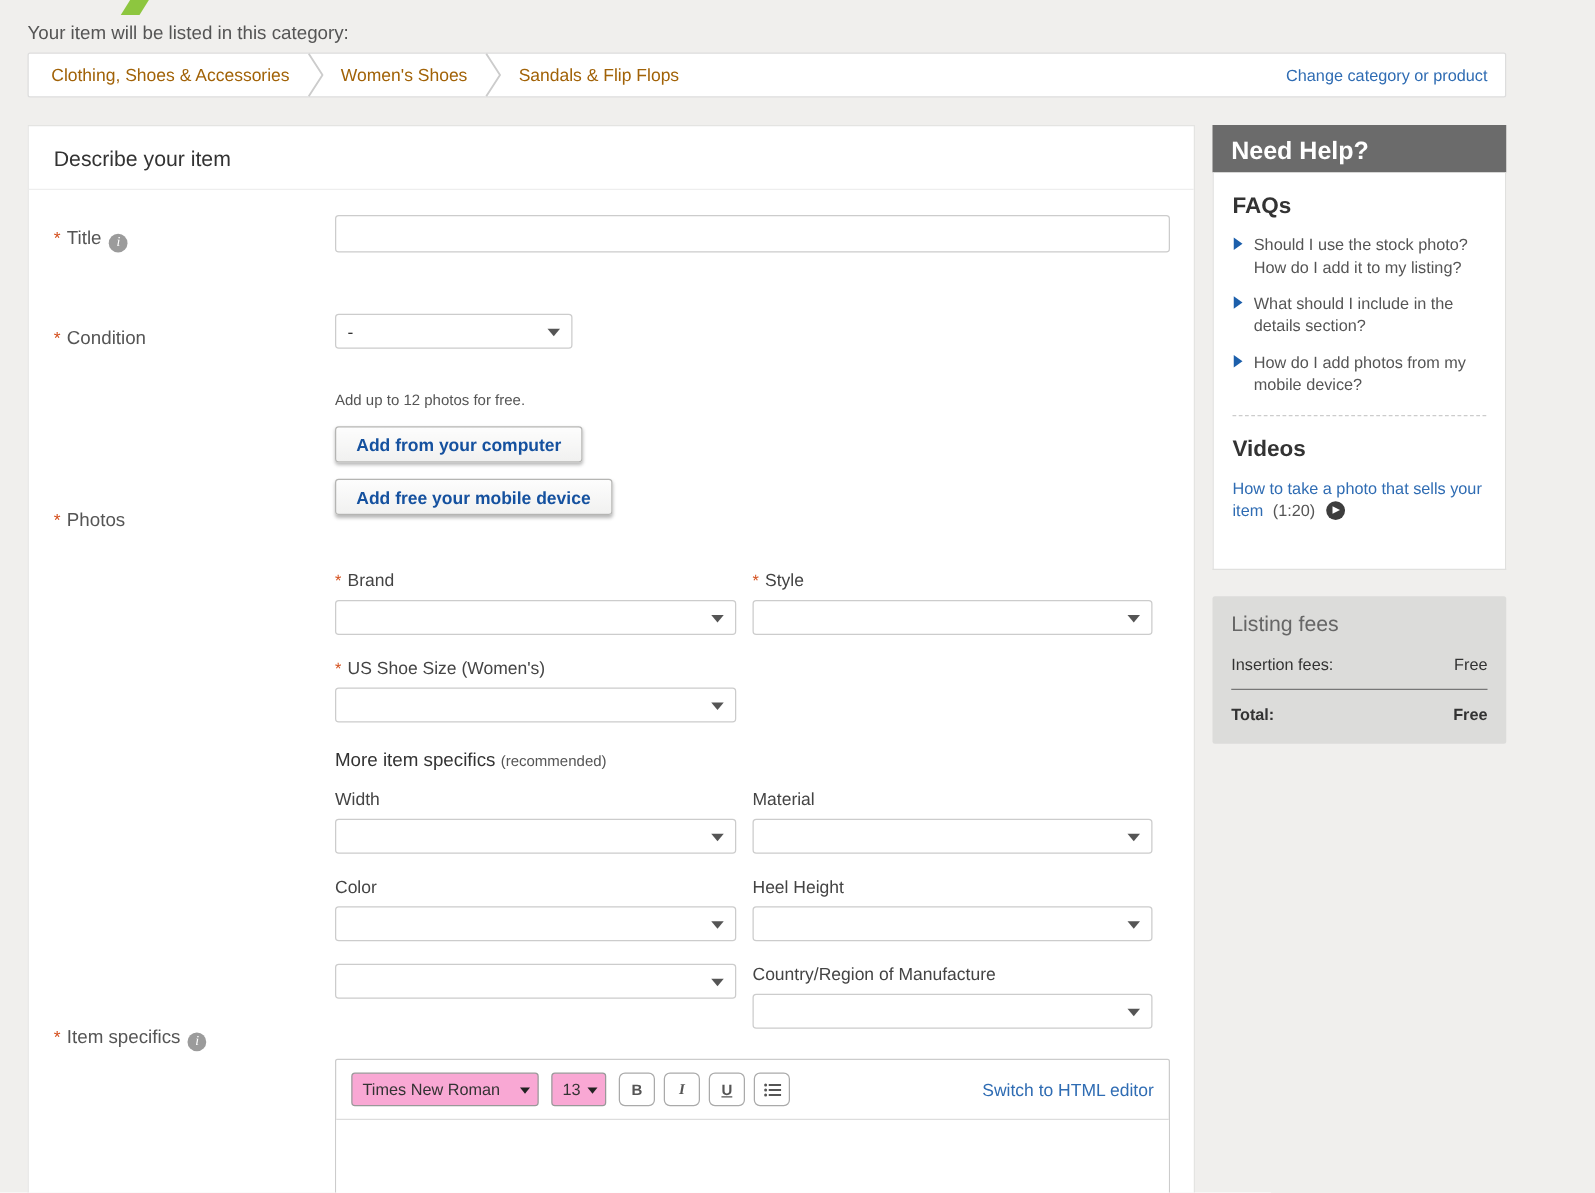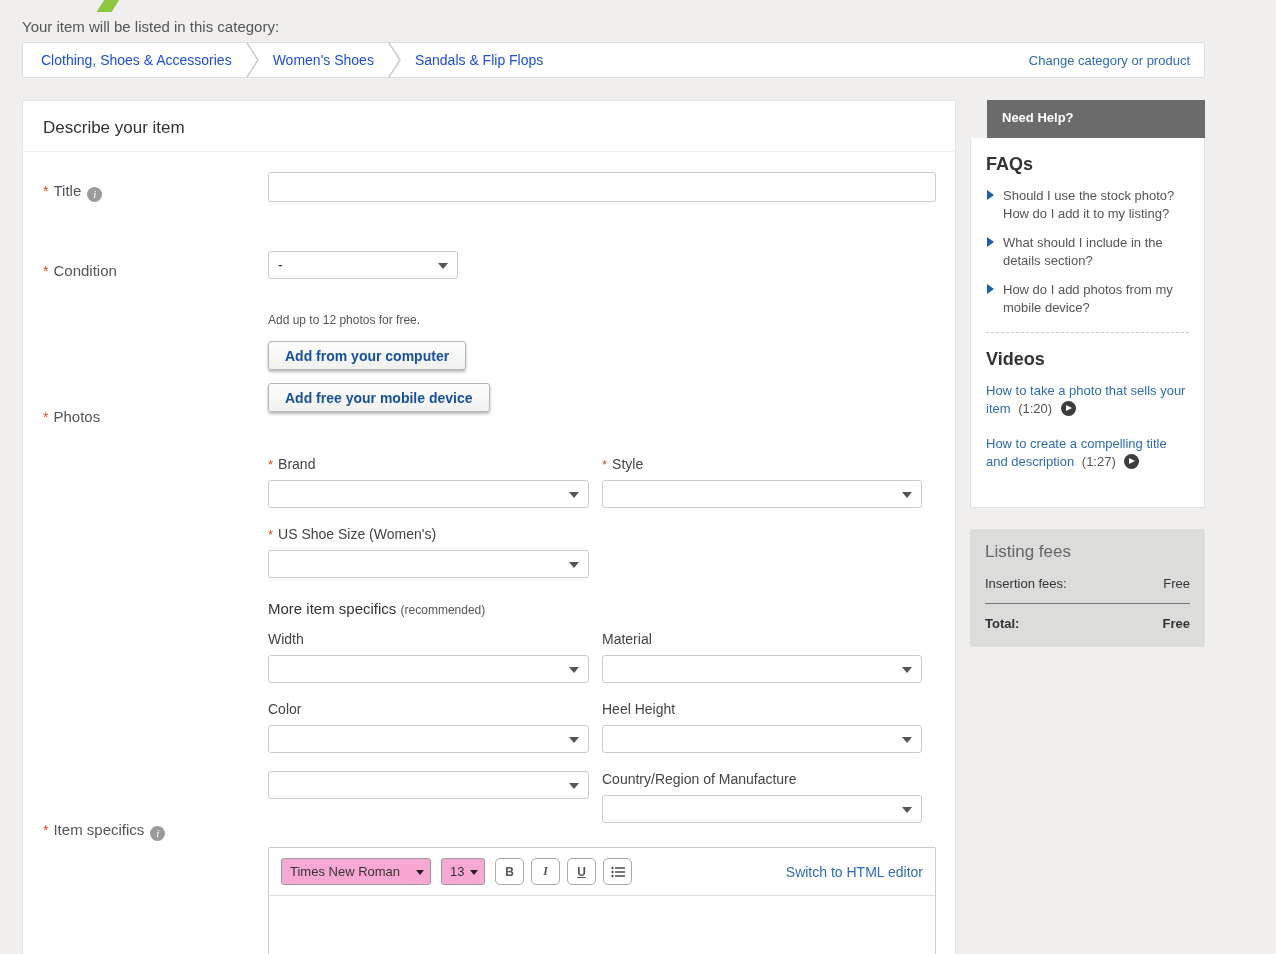--- a/index.html
+++ b/index.html
@@ -21,21 +21,21 @@
 
   .category-note { font-size:15px; color:#555; margin-bottom:7px; }
 
   
   .crumb-bar {
     width:1183px; height:36px;
     background:#fff; border:1px solid #ddd; border-radius:2px;
     display:flex; align-items:center;
     padding:0 14px;
   }
-  .crumb-item { font-size:14px; color:#1d4ed8; white-space:nowrap; padding:0 4px; }
+  .crumb-item { font-size:14px; color:#a16207; white-space:nowrap; padding:0 4px; }
   .crumb-sep { height:36px; display:flex; align-items:center; margin:0 10px; }
   .crumb-spacer { flex:1; }
   .link { color:#2f6cb3; font-size:13px; text-decoration:none; cursor:pointer; }
 
   .content-row { display:flex; margin-top:22px; width:1183px; align-items:flex-start; }
 
   
   .main-panel {
     width:934px; background:#fff;
     border:1px solid #e4e4e2;
@@ -126,22 +126,22 @@
   }
   .fmt-btn.italic { font-style:italic; font-family:"Liberation Serif", serif; }
   .fmt-btn.underline span { text-decoration:underline; }
   .toolbar-spacer { flex:1; }
   .editor-toolbar .link { font-size:14px; }
   .editor-area { height:120px; background:#fff; }
 
   
   .sidebar { width:235px; margin-left:14px; flex:none; }
   .help-header {
-    background:#6b6b6b; color:#fff; font-weight:bold; font-size:13px;
-    padding:10px 15px; height:38px;margin-left:17px;
+    background:#6b6b6b; color:#fff; font-weight:bold; font-size:20px;
+    padding:10px 15px; height:38px;
   }
   .help-body {
     background:#fff; border:1px solid #e0e0de; border-top:none;
     padding:16px 15px 20px 15px;
   }
   .side-heading { font-size:18px; font-weight:bold; color:#333; margin-bottom:12px; }
   .faq-item { display:flex; margin-bottom:12px; cursor:pointer; }
   .faq-arrow {
     flex:none; width:0; height:0; margin:3px 9px 0 1px;
     border-top:5px solid transparent; border-bottom:5px solid transparent;
@@ -393,25 +393,20 @@
 
         <div class="dashed-div"></div>
 
         <div class="side-heading">Videos</div>
 
         <div class="video-item">
           <span class="vtext">How to take a photo that sells your item</span>
           <span class="vdur">(1:20)</span>
           <span class="play-icon"></span>
         </div>
-        <div class="video-item">
-          <span class="vtext">How to create a compelling title and description</span>
-          <span class="vdur">(1:27)</span>
-          <span class="play-icon"></span>
-        </div>
       </div>
 
       <div class="fees-box">
         <div class="fees-title">Listing fees</div>
         <div class="fees-row">
           <span>Insertion fees:</span>
           <span>Free</span>
         </div>
         <div class="fees-sep"></div>
         <div class="fees-row total">

